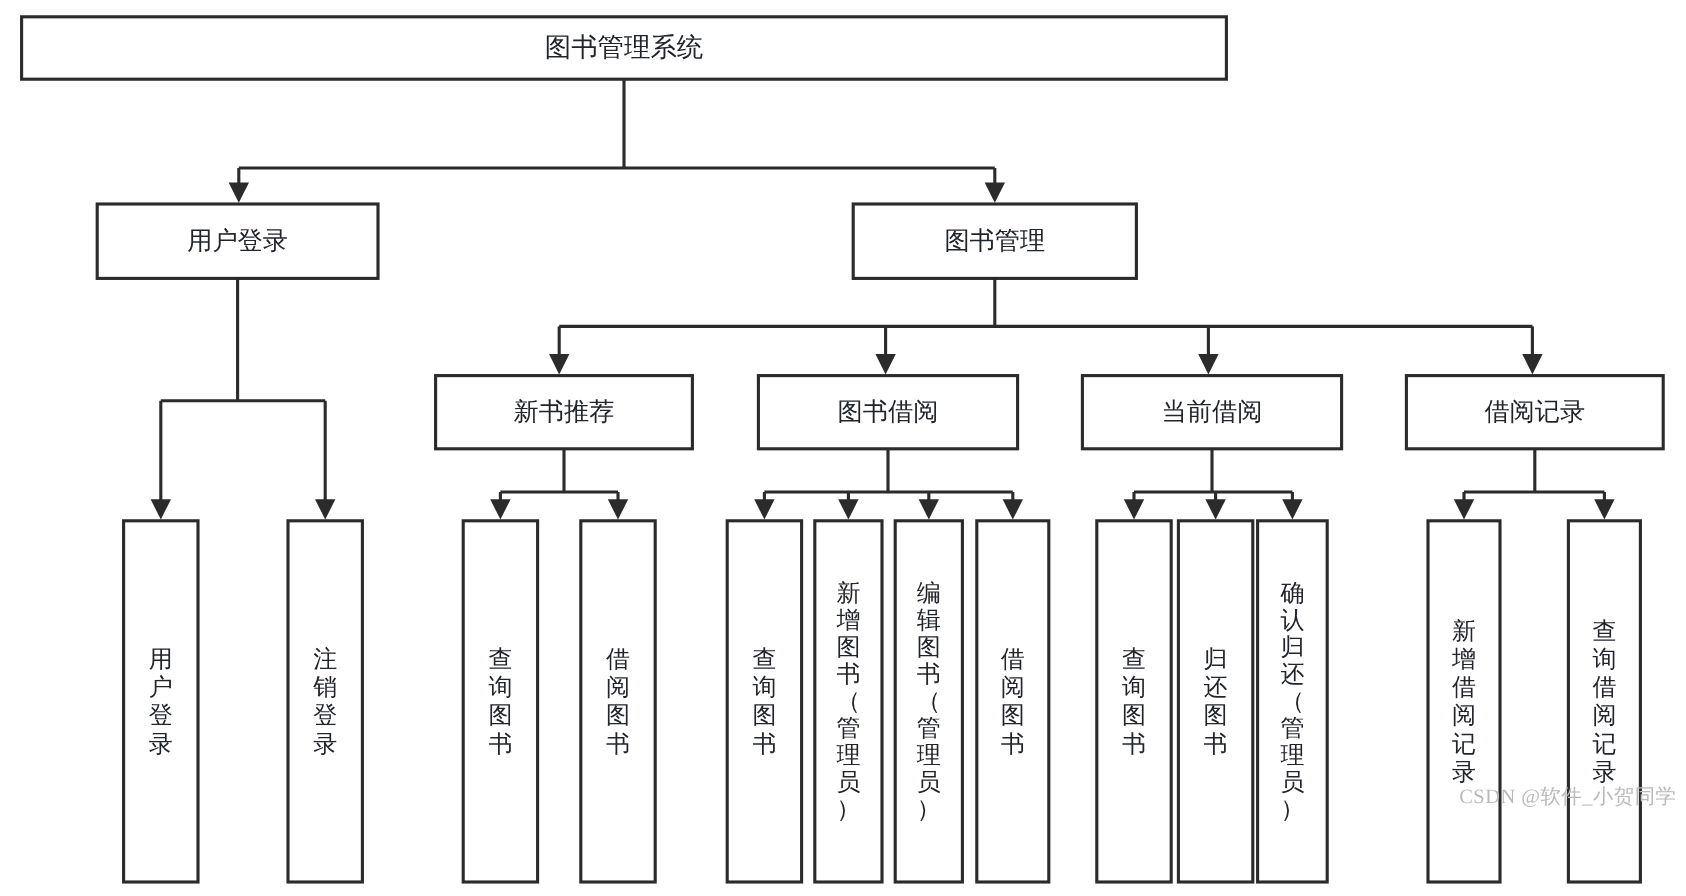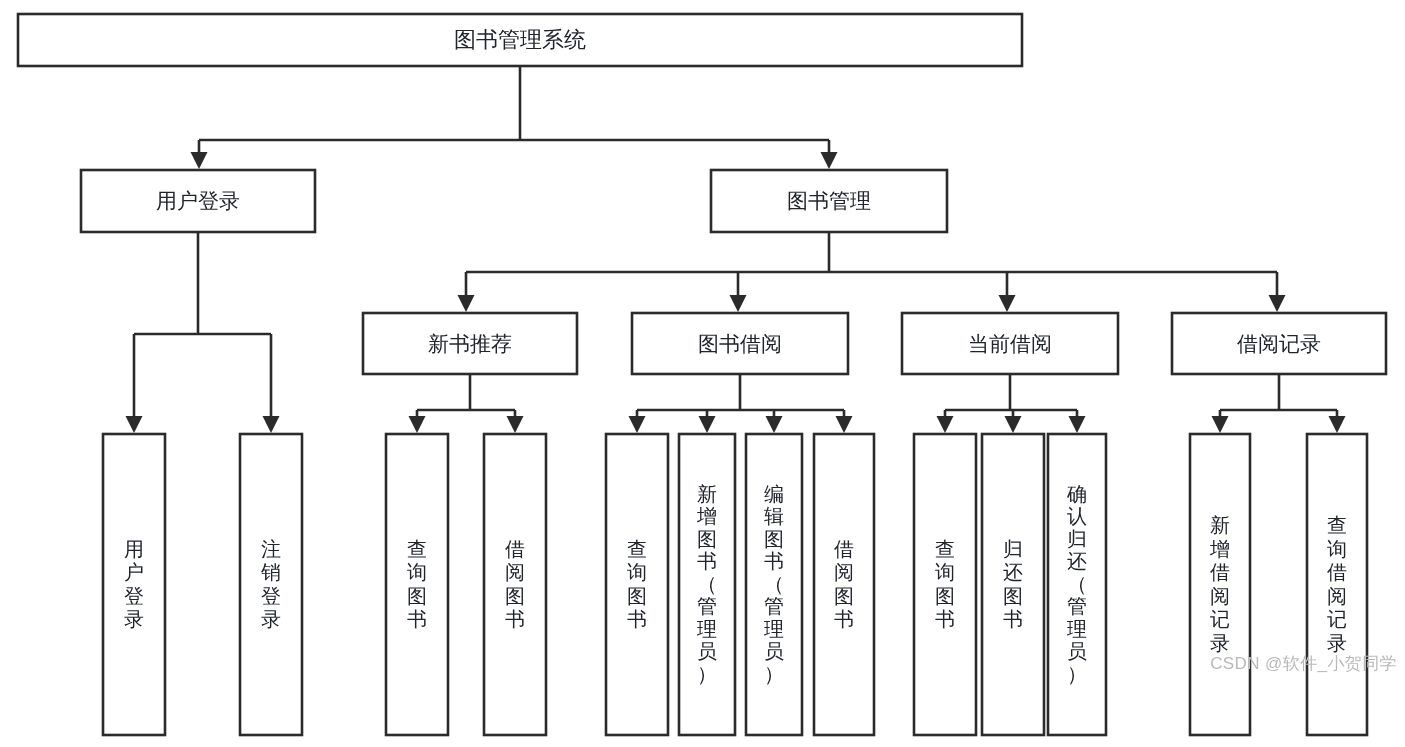--- a/index.html
+++ b/index.html
@@ -55,21 +55,21 @@
     stroke-linecap: butt;
   }
   .arrow-head {
     fill: #2b2b2b;
     stroke: none;
   }
   .watermark {
     position: absolute;
     right: 8px;
     bottom: 5px;
-    font-family: Liberation Sans, sans-serif;
+    font-family: Liberation Serif, serif;
     font-size: 17px;
     color: #b9b9b9;
     letter-spacing: 0.4px;
     white-space: nowrap;
     user-select: none;
     pointer-events: none;
   }
 </style>
 </head>
 <body>

